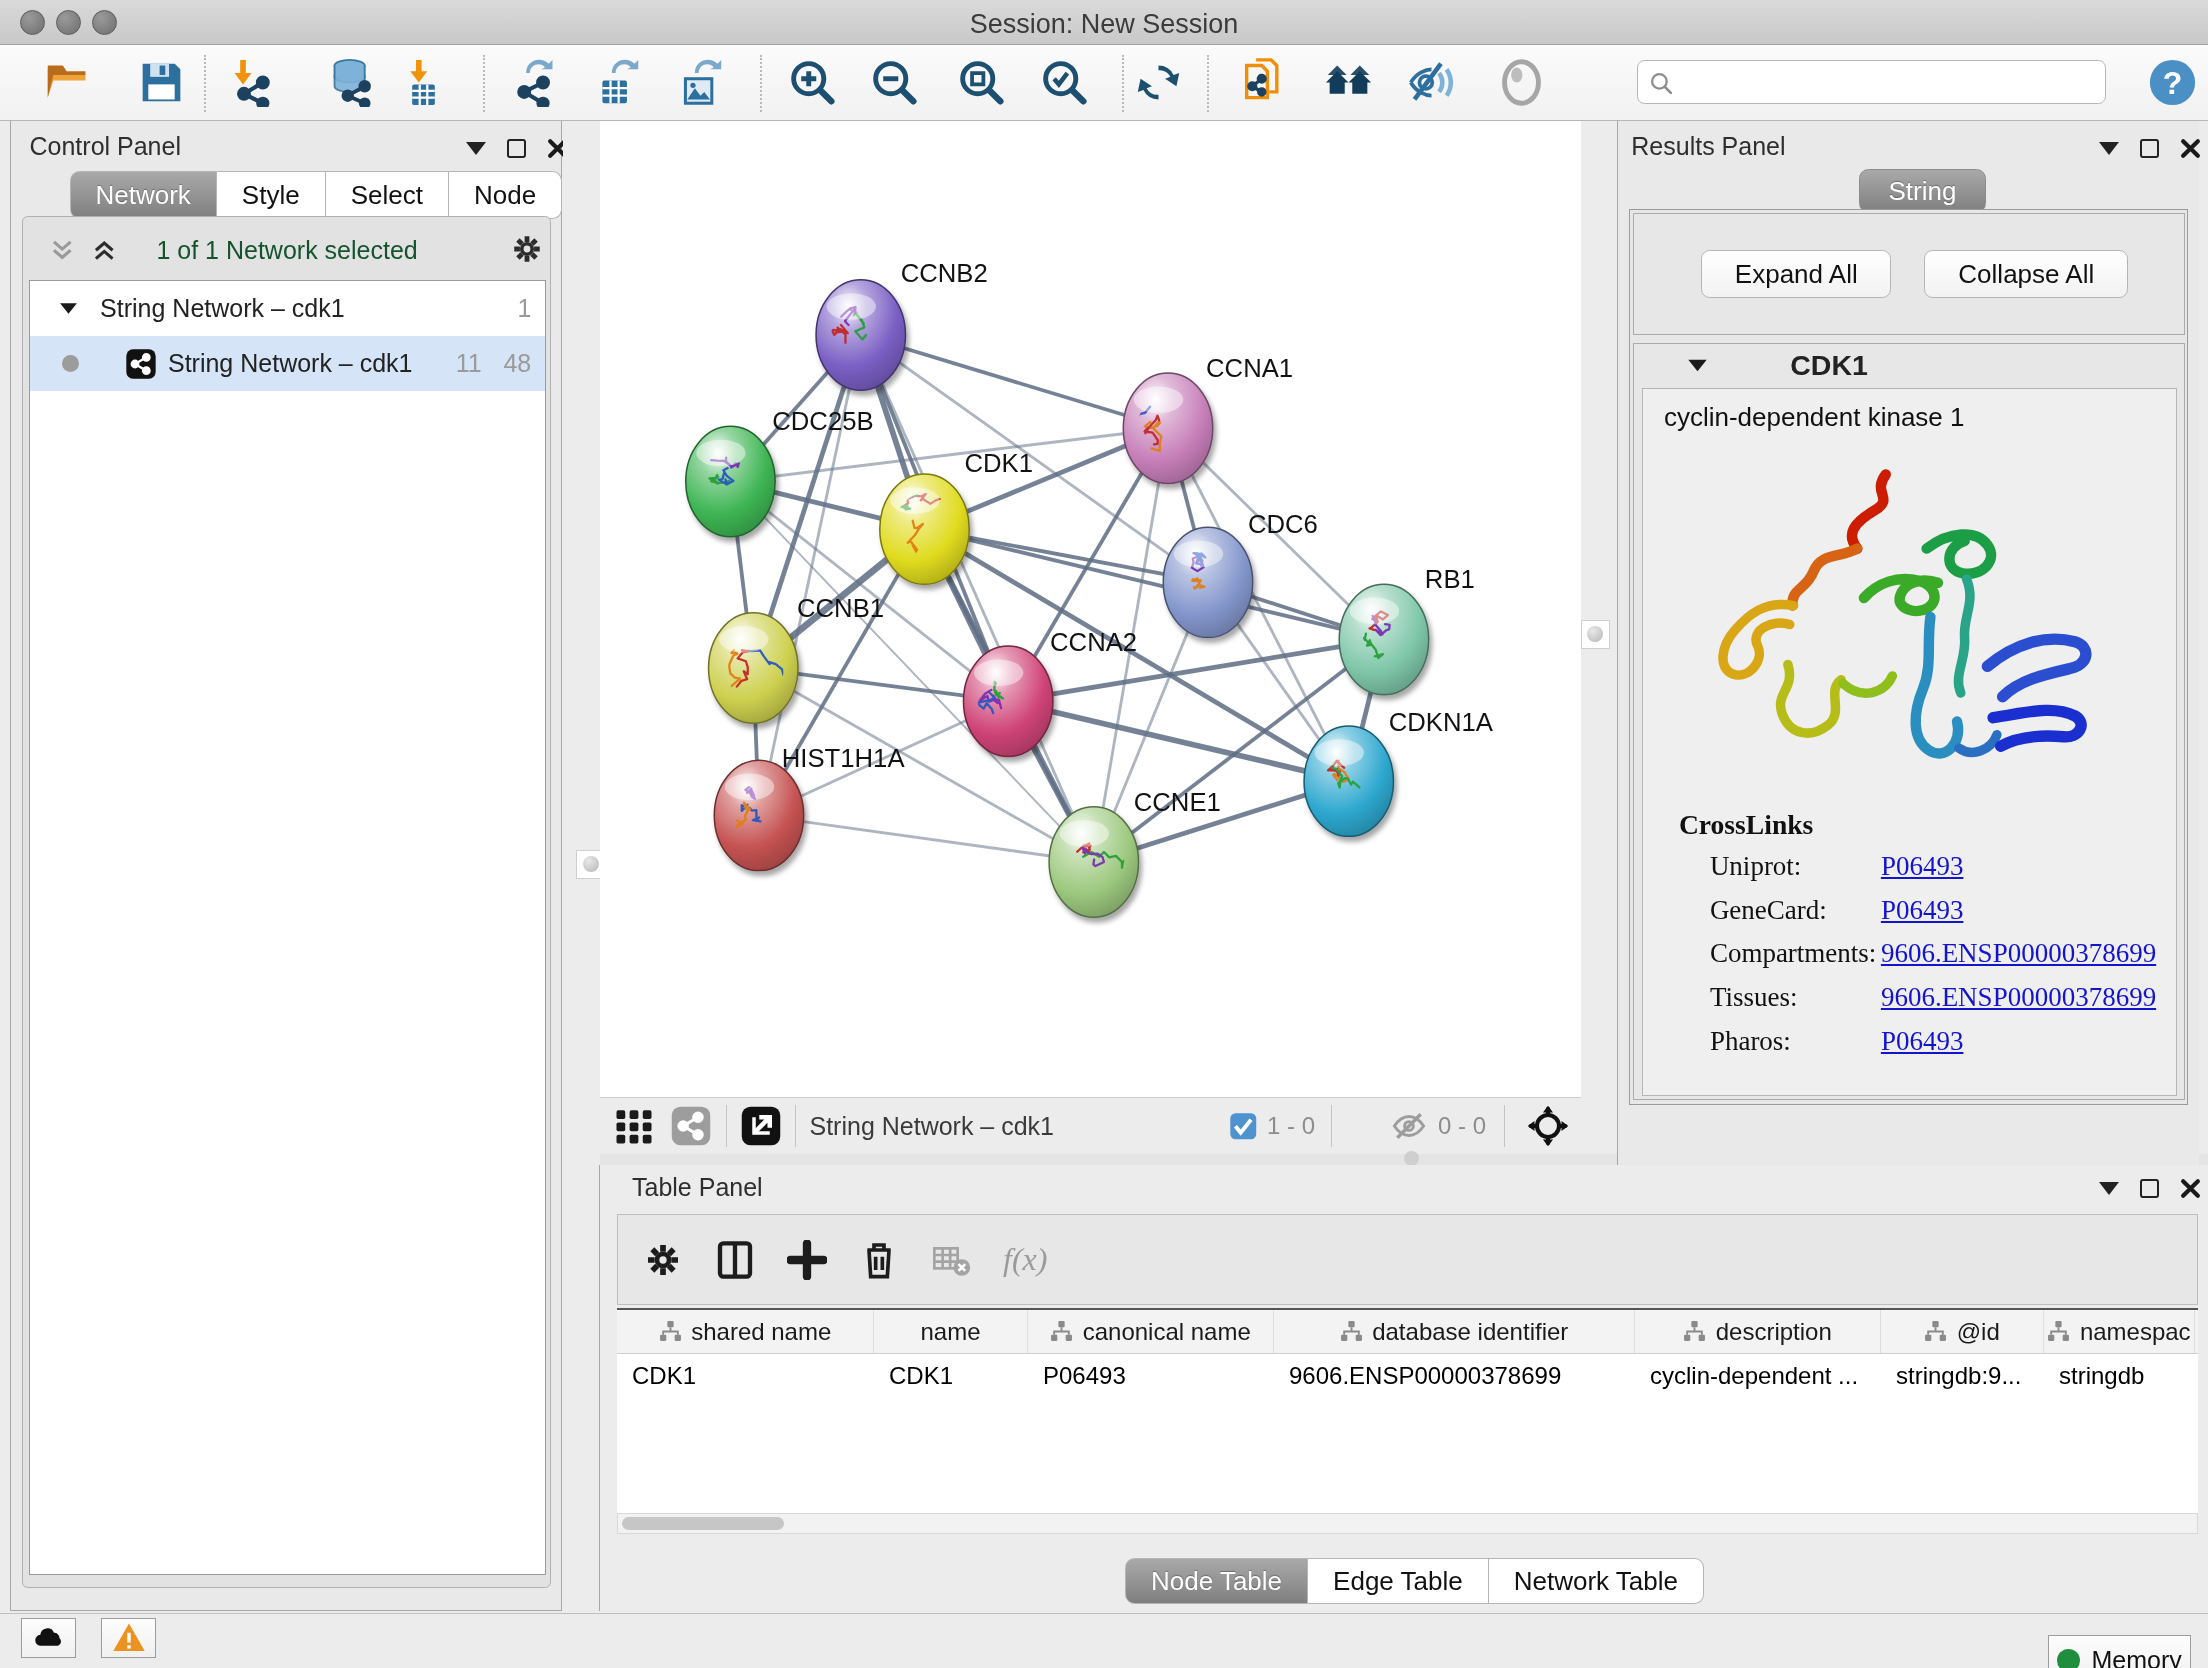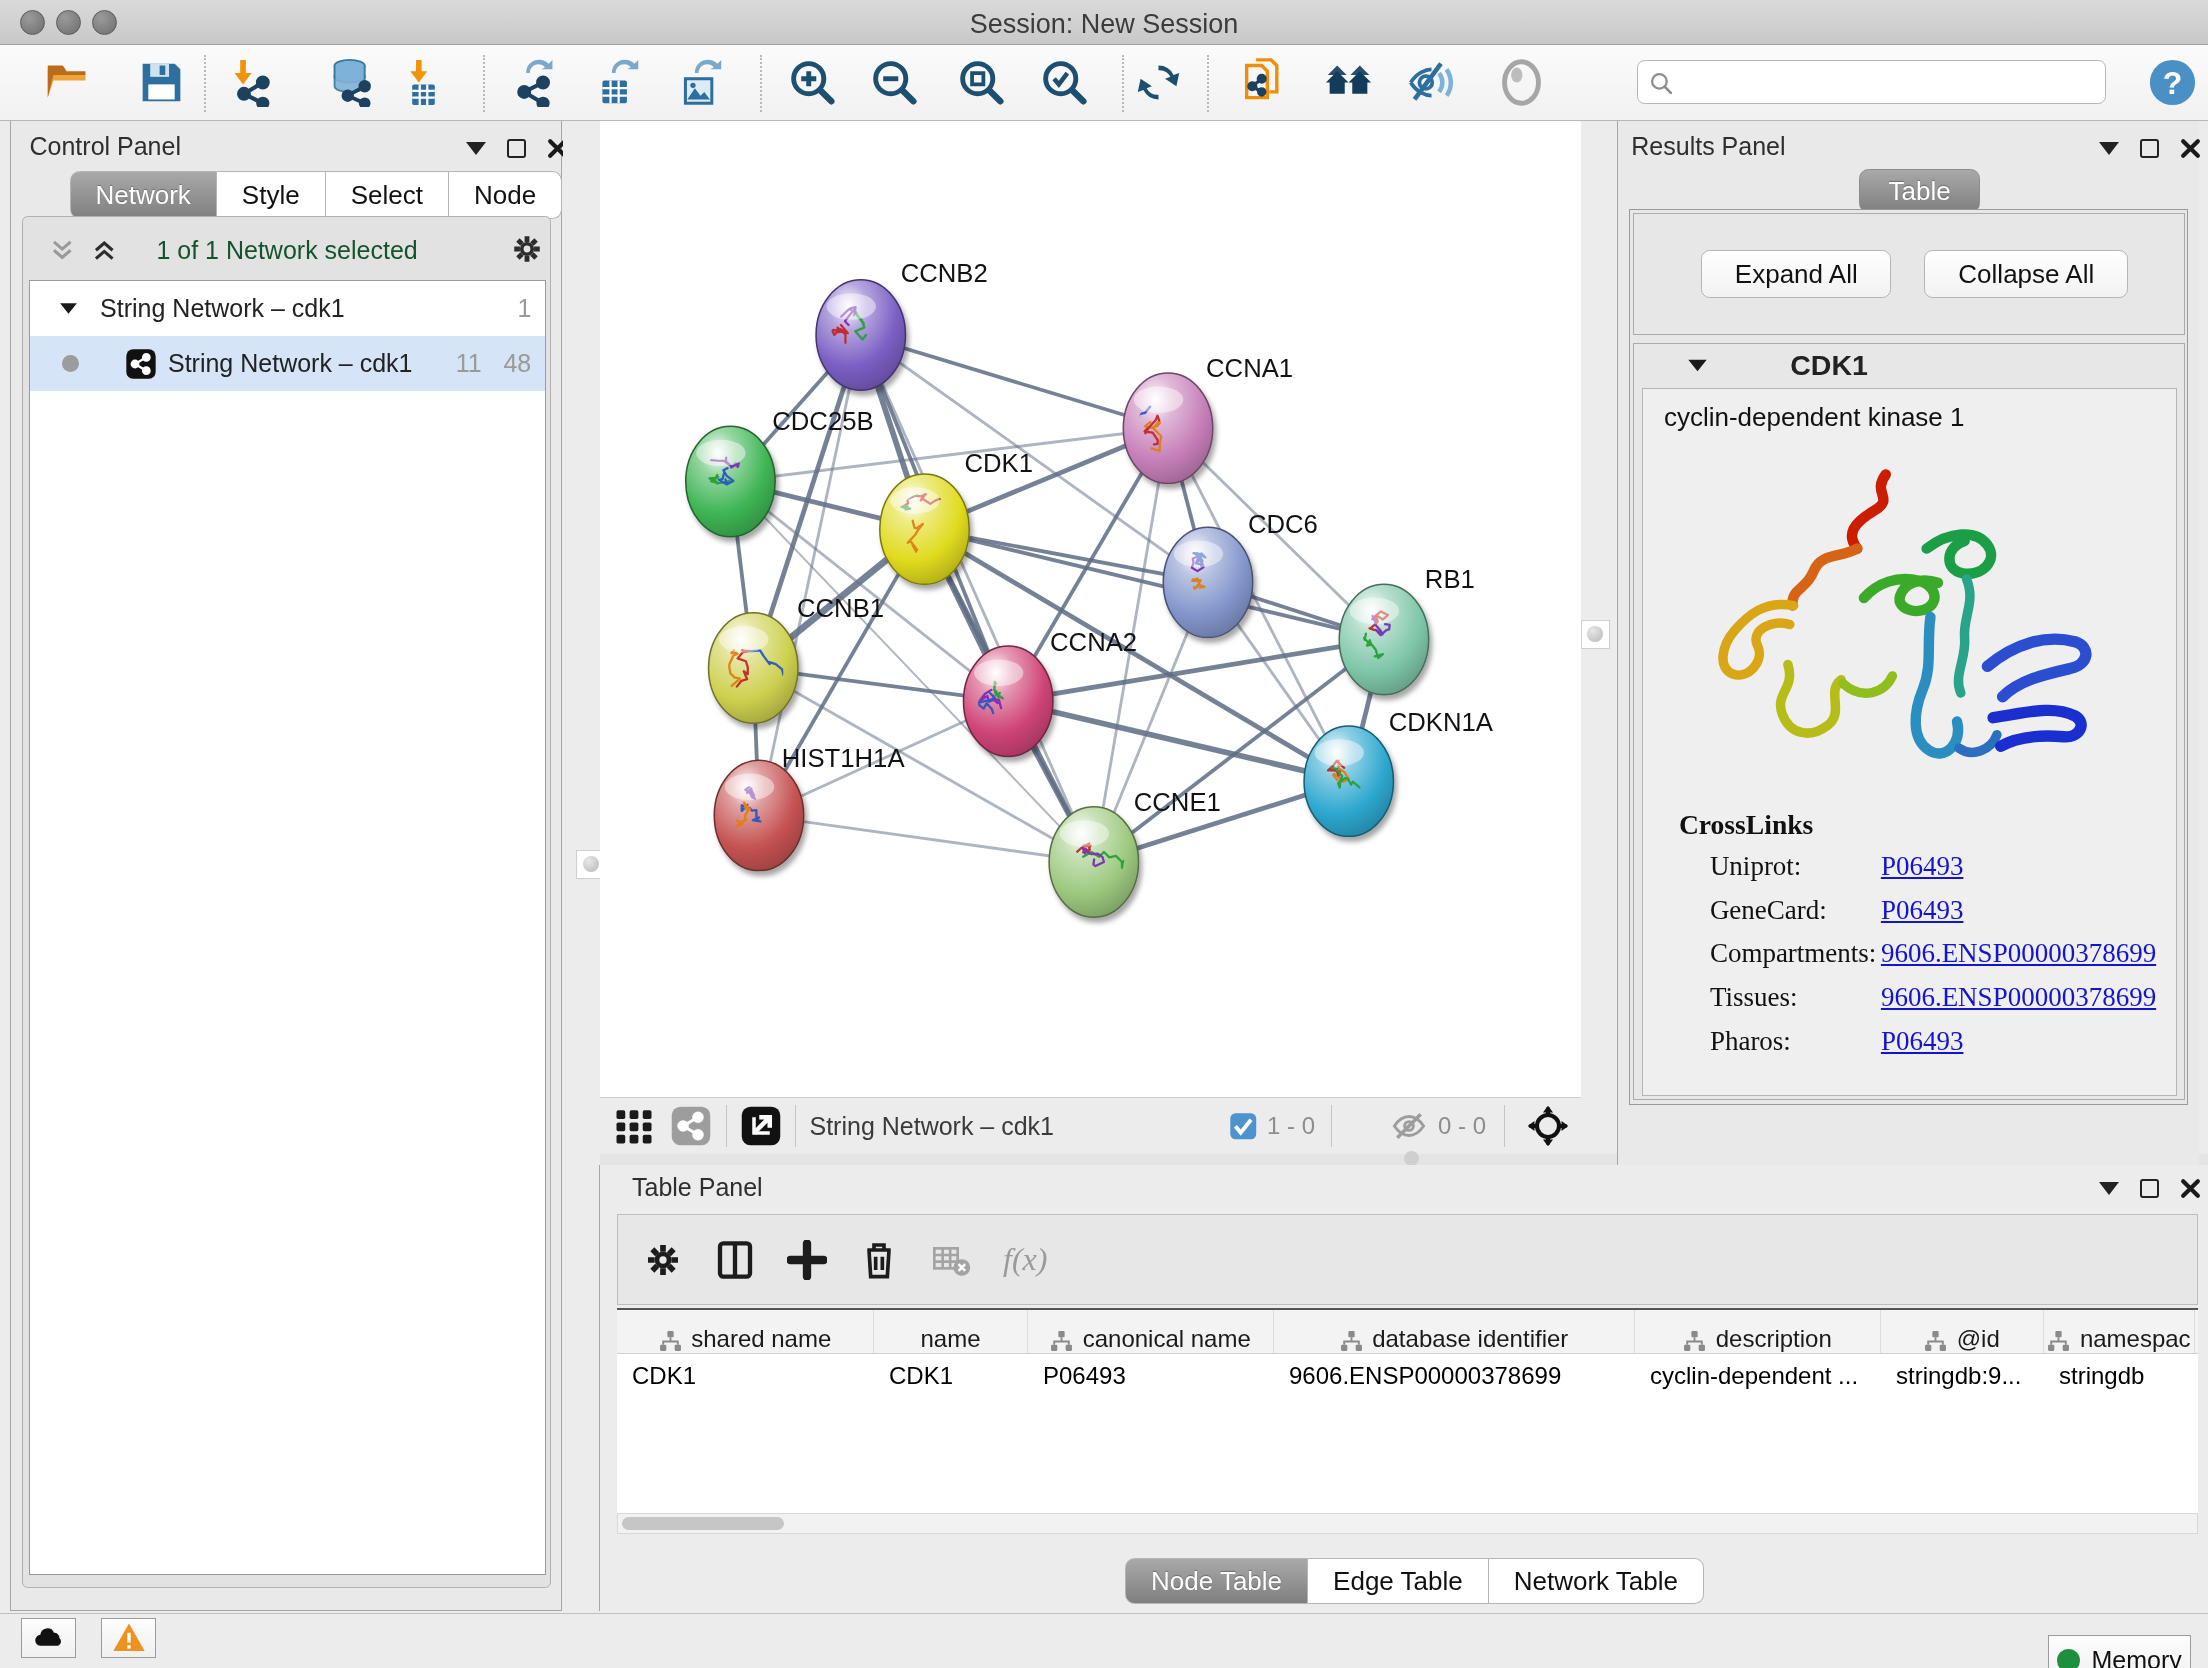--- a/index.html
+++ b/index.html
@@ -75,21 +75,21 @@
   .cl-label { color:#111; }
   .cl-link { position:absolute; left:171px; color:#1414cc; text-decoration:underline; }
 
   
   .table-panel { left:599px; top:1165px; width:1609px; height:446px; background:#ececec; border-left:1.9px solid #a6a6a6; }
   .tp-toolbar { position:absolute; left:17px; top:49px; width:1581px; height:91px; background:#e7e7e7;
     border:1px solid #bdbdbd; display:flex; align-items:center; gap:32px; padding-left:25px; }
   .fx-label { font-family:"Liberation Serif", serif; font-style:italic; font-size:32px; color:#9a9a9a; }
   .tbl { position:absolute; left:17px; top:143px; width:1581px; height:205px; background:#fff; border-top:2.9px solid #555; }
   .tbl-header { display:flex; height:44px; background:#f3f3f3; border-bottom:1px solid #cfcfcf; }
-  .th { display:flex; align-items:flex-end; justify-content:center; gap:9.5px; font-size:24px; color:#1a1a1a;
+  .th { display:flex; align-items:center; justify-content:center; gap:9.5px; font-size:24px; color:#1a1a1a;
     border-right:1px solid #dddddd; overflow:hidden; white-space:nowrap; flex:none; }
   .tbl-row { display:flex; height:44px; }
   .td { font-size:24px; color:#000; padding-left:15px; display:flex; align-items:center; overflow:hidden;
     white-space:nowrap; flex:none; }
   .tbl-hscroll { position:absolute; left:17px; top:348px; width:1581px; height:21px; background:#f2f2f2; border:1px solid #d8d8d8; }
   .tbl-thumb { position:absolute; left:3.8px; top:2.9px; width:162px; height:13.3px; background:#c6c6c6; border-radius:6.7px; }
   .tbl-tabs { position:absolute; left:525px; top:393px; display:flex; }
 
   
   .statusbar { left:0; top:1613px; width:2208px; height:55px; background:#ececec; border-top:1px solid #c0c0c0; }
@@ -689,21 +689,21 @@
 
 <div class="abs results-panel">
   <div class="abs panel-title" style="left:13.3px; top:11.4px">Results Panel</div>
   <div class="abs panel-btns" style="left:481px; top:17px">
     <div class="tri-down"></div>
     <div class="sq-btn"></div>
     <svg width="21" height="21" viewBox="0 0 20 20">
         <path d="M3 3l14 14M17 3L3 17" stroke="#1a1a1a" stroke-width="4" stroke-linecap="round"></path>
       </svg>
   </div>
-  <div class="tab-single">Table</div>
+  <div class="tab-single">String</div>
   <div class="results-box">
     <div class="expand-strip">
       <div class="mac-btn" style="left:67px; top:36px; width:190px">Expand All</div>
       <div class="mac-btn" style="left:290px; top:36px; width:204px">Collapse All</div>
     </div>
     <div class="cdk-box">
       <div class="cdk-header">
         <svg style="margin-left:52px" width="23" height="23" viewBox="0 0 20 20">
             <path d="M2 5l8 10 8-10z" fill="#1a1a1a"></path>
           </svg>

